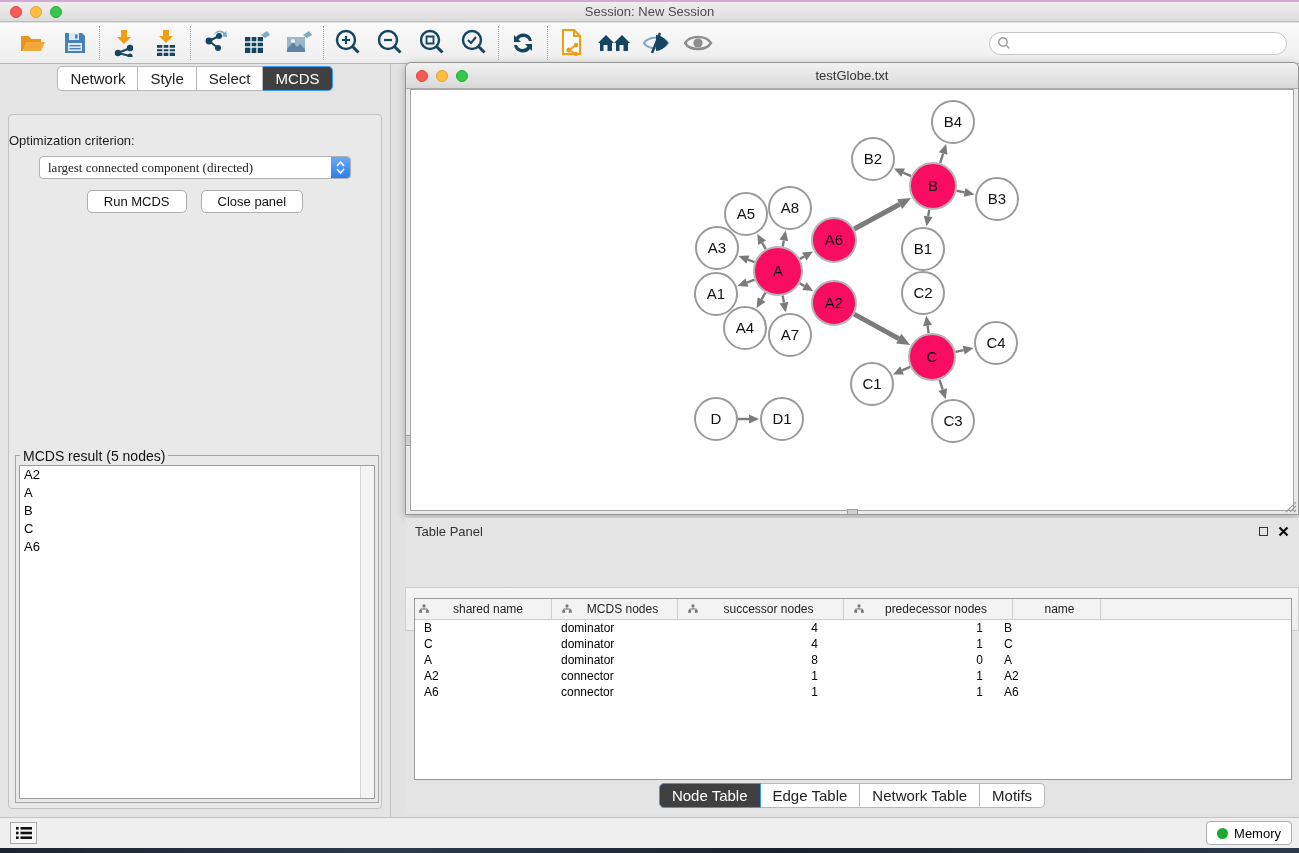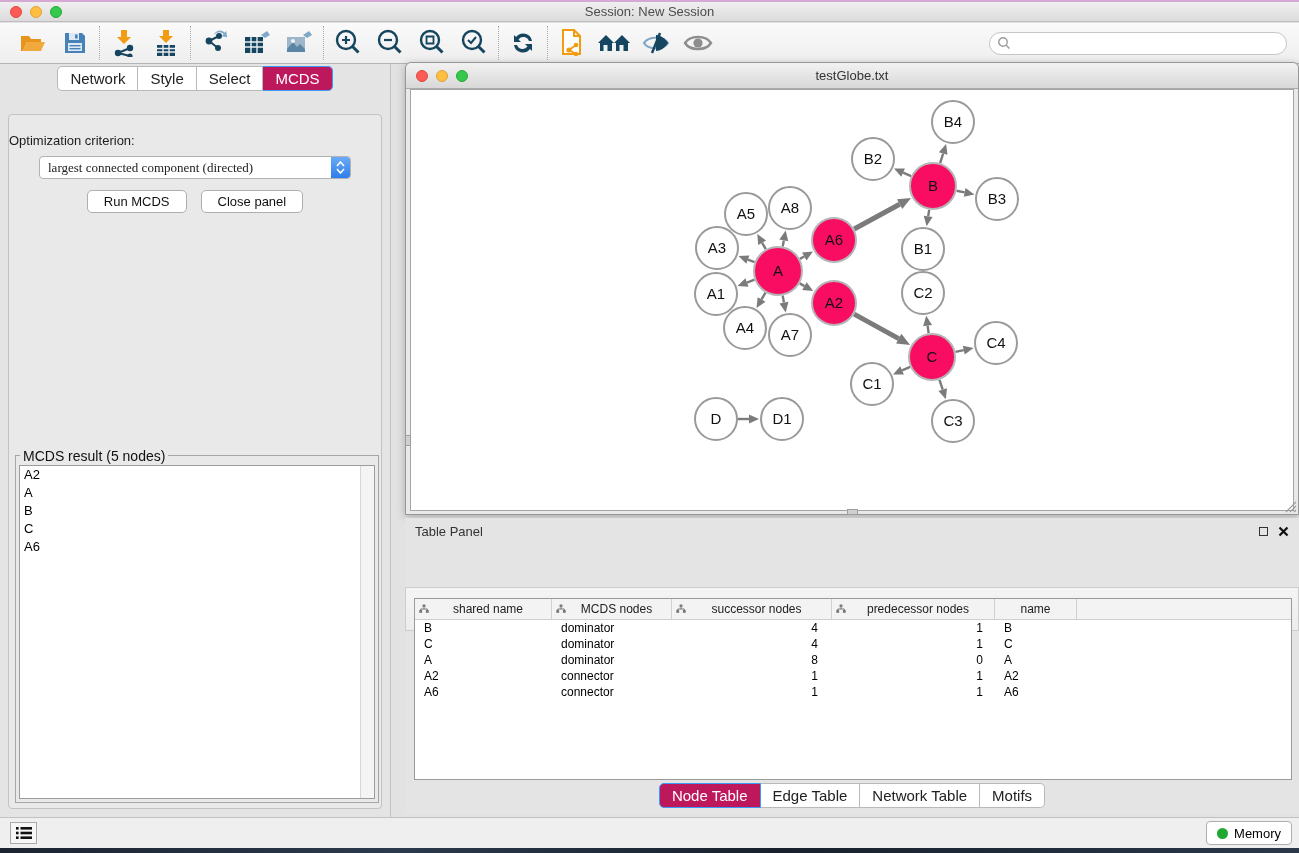--- a/index.html
+++ b/index.html
@@ -32,21 +32,21 @@
     background:#e4e4e4; border-right:1px solid #c2c2c2; }
   .panel-head{ height:26px; display:flex; align-items:center; padding:0 10px; }
   .panel-head .ptitle{ font-size:13px; color:#333; }
   .panel-head .picons{ margin-left:auto; display:flex; gap:10px; align-items:center; }
   .float-ic{ width:9px; height:9px; border:1.6px solid #333; }
   .cp-tabs{ display:flex; justify-content:center; margin-top:2px; }
   .seg{ background:#fff; border:1px solid #b9b9b9; border-left:none; padding:3px 12px;
     font-size:15px; color:#222; cursor:default; }
   .seg:first-child{ border-left:1px solid #b9b9b9; border-radius:5px 0 0 5px; }
   .seg:last-child{ border-radius:0 5px 5px 0; }
-  .seg.sel{ background:#be185d; border-color:#3b99fc; color:#fff; }
+  .seg.sel{ background:#404040; border-color:#3b99fc; color:#fff; }
   .cp-box{ position:absolute; left:8px; right:8px; top:50px; bottom:8px;
     background:#e9e9e9; border:1px solid #c3c3c3; border-radius:4px; }
   .opt-label{ text-align:left; margin-top:18px; font-size:13px; color:#1c1c1c; }
   .dropdown{ width:312px; height:23px; margin:8px auto 0 auto; background:#fff;
     border:1px solid #b2b2b2; border-radius:4px; display:flex; align-items:center; position:relative; }
   .dropdown .ddtext{ font-size:13px; padding-left:8px; flex:1; white-space:nowrap; overflow:hidden;font-family:Liberation Serif, serif; }
   .dd-cap{ width:19px; height:21px; border-radius:0 3px 3px 0;
     background:linear-gradient(#6aabf8,#2e7de9); display:flex; flex-direction:column;
     align-items:center; justify-content:center; gap:1px; }
   .btn-row{ display:flex; justify-content:center; gap:14px; margin-top:11px; }
@@ -76,21 +76,21 @@
   .edge-handle{ position:absolute; background:#cfcfcf; border:1px solid #9e9e9e; }
   
   .tpanel{ position:absolute; left:405px; top:518px; width:894px; height:296px; background:#e4e4e4; }
   .tp-toolbar{ position:absolute; left:0; right:0; top:27px; height:44px;
     background:linear-gradient(#f4f4f4,#ededed); border:1px solid #cdcdcd;
     display:flex; align-items:center; gap:5px; padding-left:18px;margin-top:42px; }
   .tp-btn{ width:30px; height:30px; display:flex; align-items:center; justify-content:center; }
   .fx{ font-family:"DejaVu Serif", serif; font-style:italic; font-size:18px; color:#b3b3b3; }
   .tablebox{ position:absolute; left:9px; right:7px; top:80px; bottom:34px;
     background:#fff; border:1px solid #9a9a9a; overflow:hidden; }
-  .thead{ display:flex; height:21px; background:#f3f3f3; border-bottom:1px solid #cfcfcf; }
+  .thead{ display:flex; height:21px; background:#f3f3f3; border-bottom:1px solid #cfcfcf;gap:6px; }
   .th{ display:flex; align-items:center; border-right:1px solid #cfcfcf;
     font-size:12px; color:#222; padding:0 4px; }
   .th .thlabel{ flex:1; text-align:center; }
   .tr{ display:flex; height:16px; }
   .td{ font-size:12px; color:#000; padding:0 9px; line-height:16px; white-space:nowrap; }
   .c0{ width:137px; } .c1{ width:120px; } .c2{ width:160px; } .c3{ width:163px; } .c4{ width:82px; }
   .num{ text-align:right; }
   .td.c2{ padding-right:14px; } .td.c3{ padding-right:12px; }
   .tp-tabs{ position:absolute; left:0; right:0; bottom:6px; display:flex; justify-content:center; }
   

